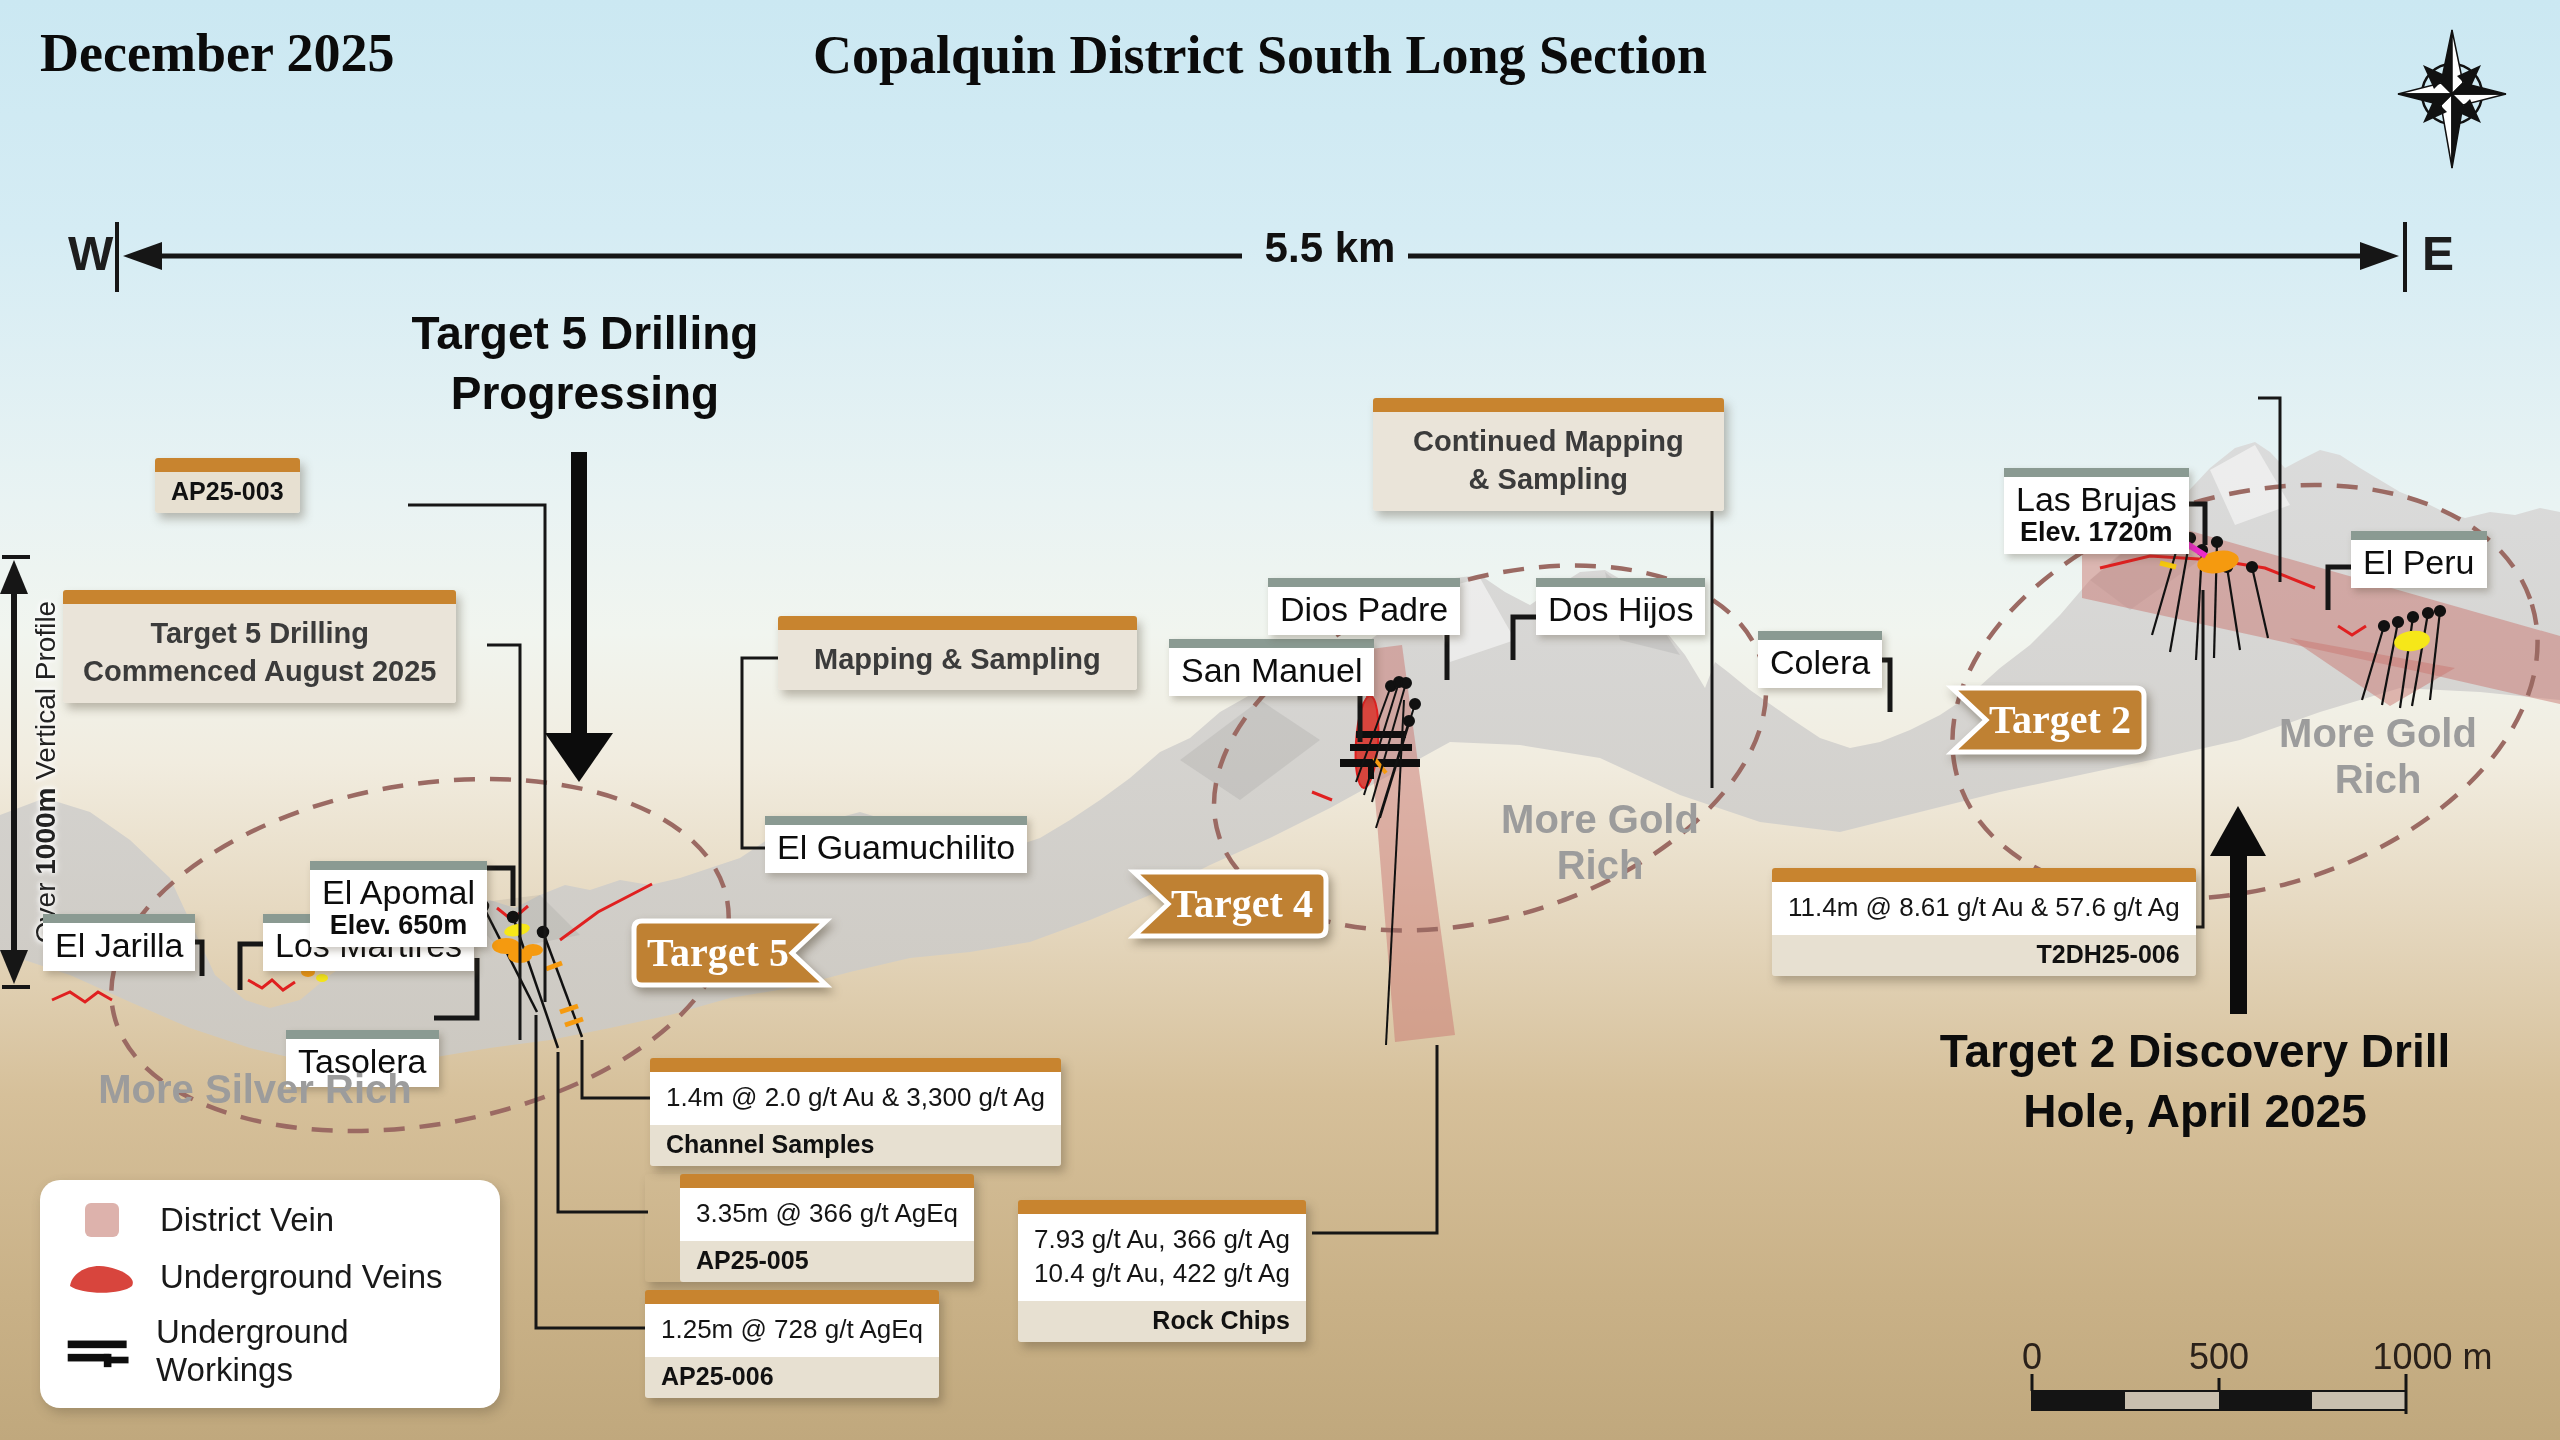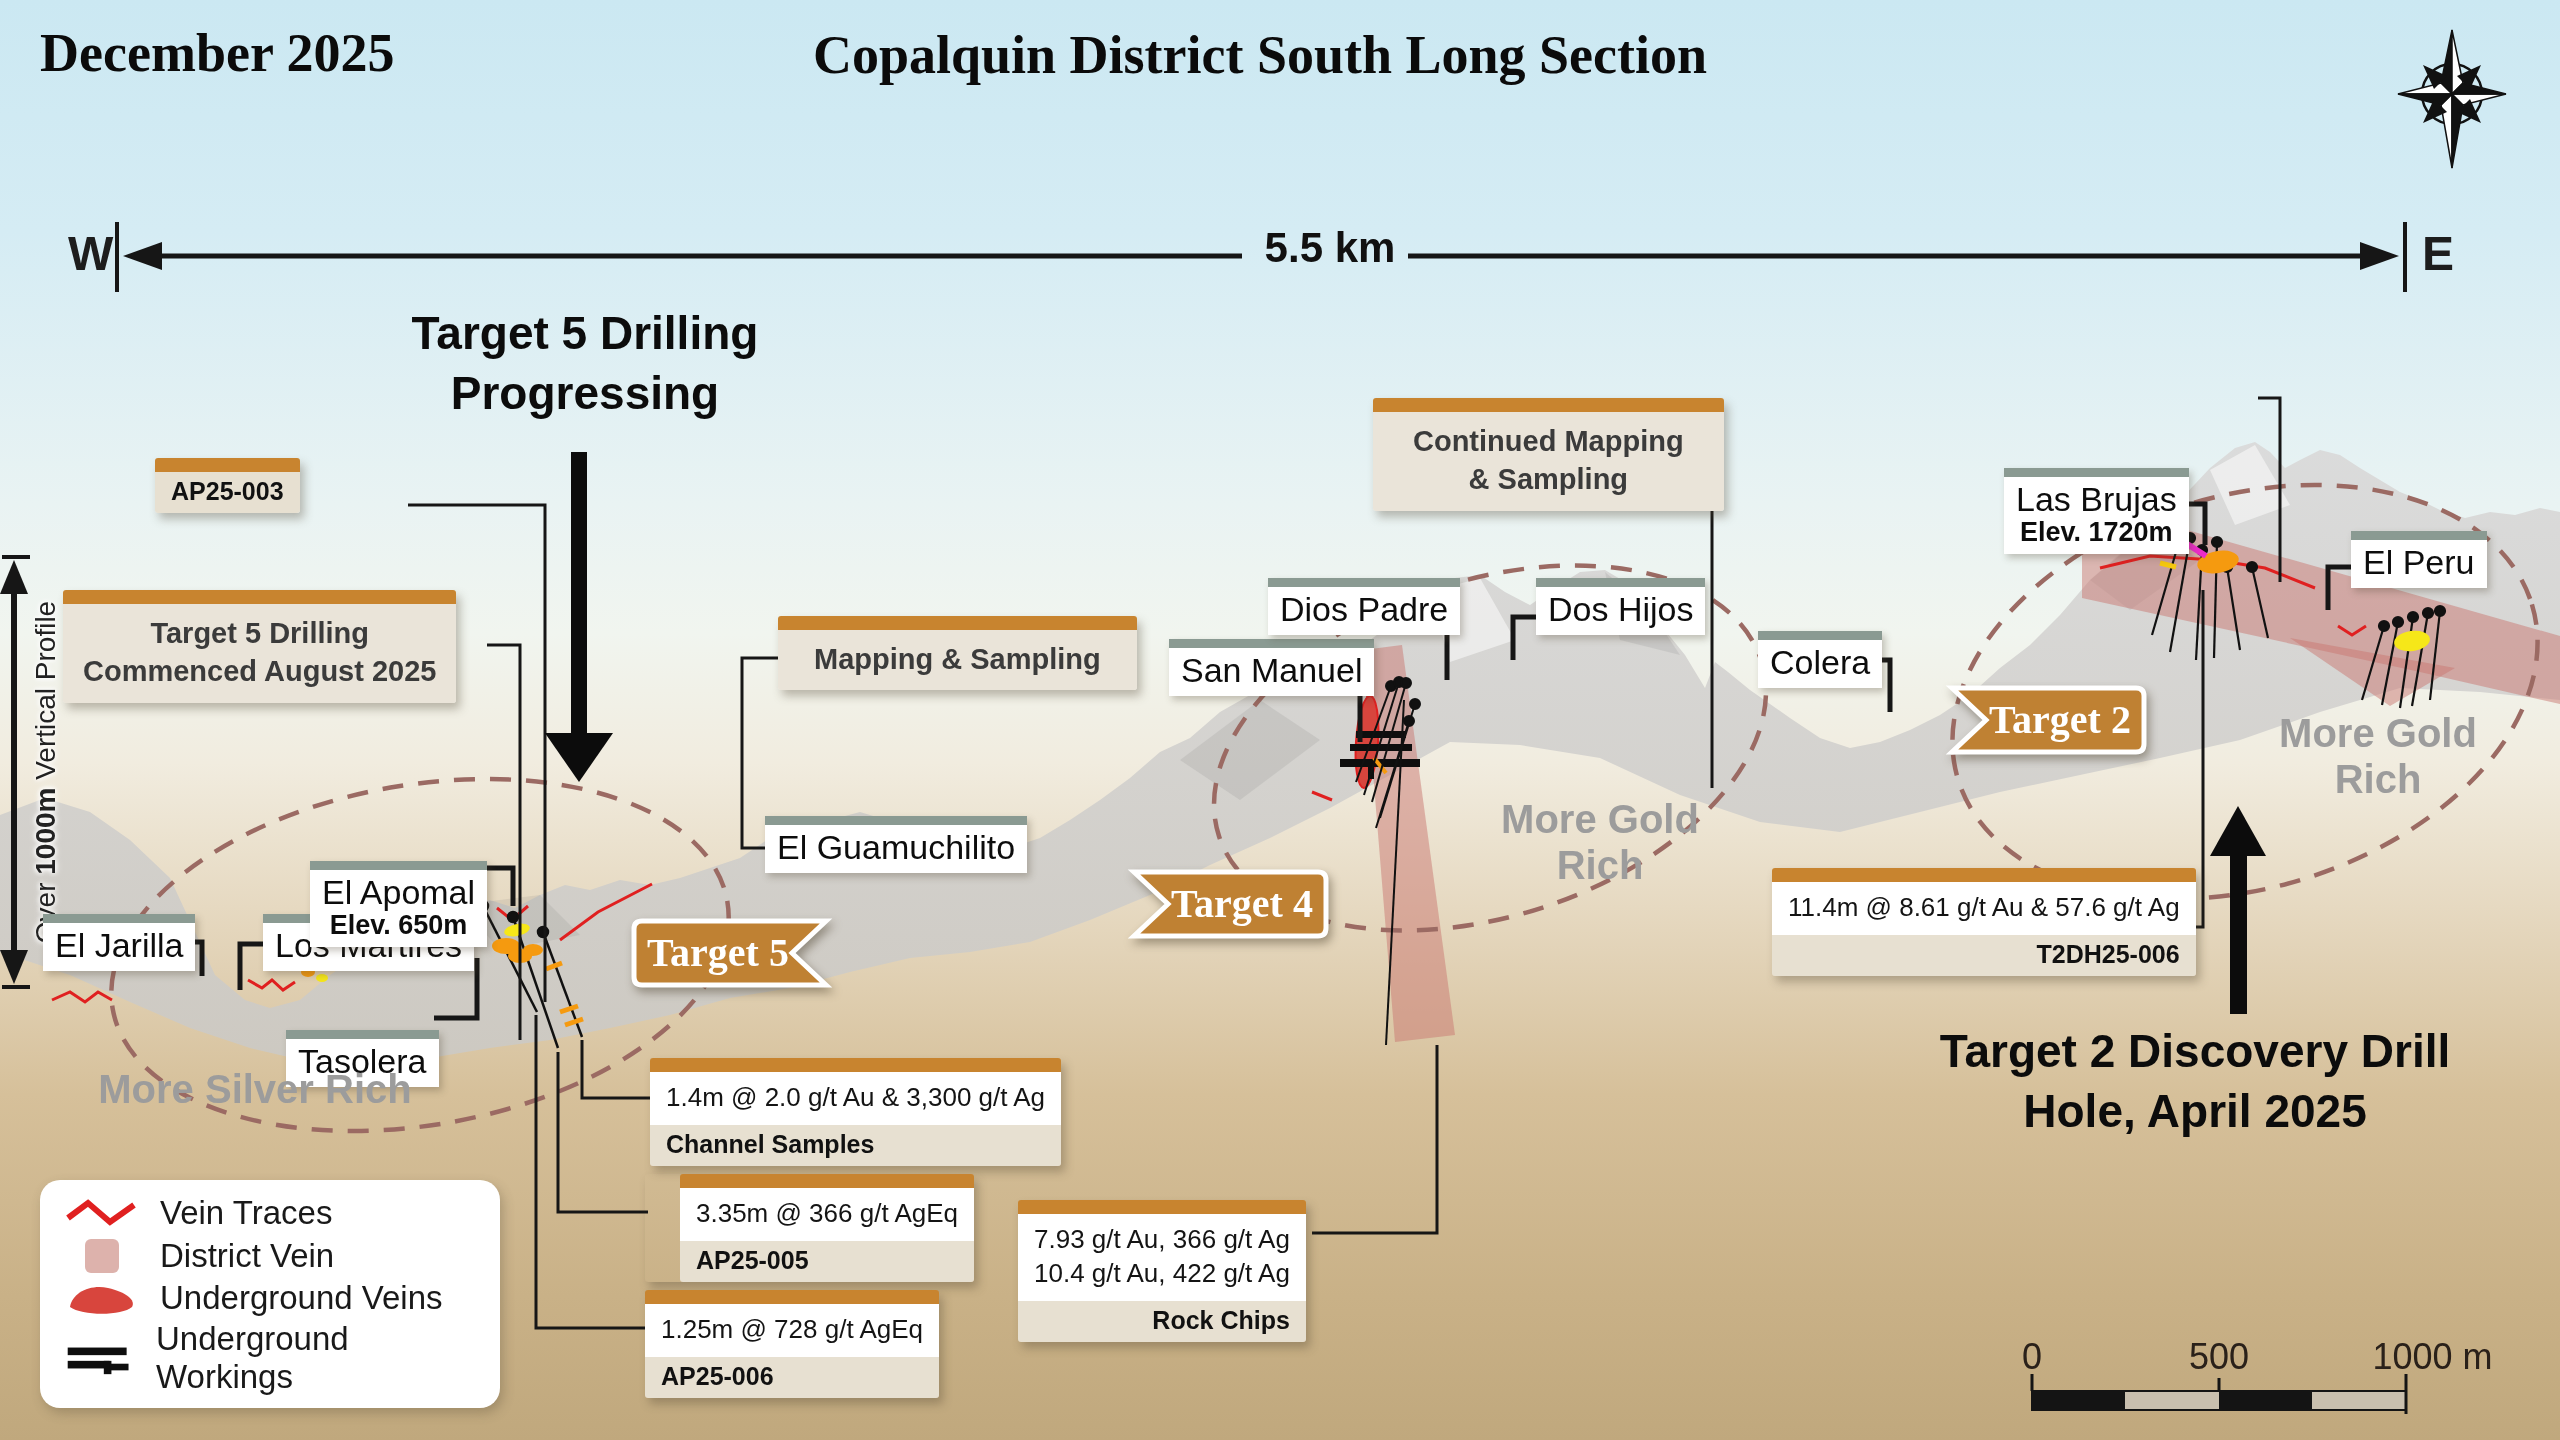--- a/index.html
+++ b/index.html
@@ -382,26 +382,20 @@
 <div class="zone" style="left:1495px;top:796px;width:210px;">
   <span>More Gold</span><br><span>Rich</span>
 </div>
 <div class="zone" style="left:2268px;top:710px;width:220px;">
   <span>More Gold</span><br><span>Rich</span>
 </div>
 
 <div class="legend">
   <div class="litem">
     <svg width="80" height="42" viewBox="0 0 80 42">
-      <polyline points="6,26 26,11 48,30 72,13" fill="none" stroke="#e02020" stroke-width="6"></polyline>
-    </svg>
-    <span class="txt">Vein Traces</span>
-  </div>
-  <div class="litem">
-    <svg width="80" height="42" viewBox="0 0 80 42">
       <rect x="23" y="4" width="34" height="34" rx="6" fill="#ddb2ac"></rect>
     </svg>
     <span class="txt">District Vein</span>
   </div>
   <div class="litem">
     <svg width="80" height="42" viewBox="0 0 80 42">
       <path d="M8,30 C10,16 28,7 46,11 C64,15 74,23 70,30 C60,39 20,39 8,30 Z" fill="#d8453d"></path>
     </svg>
     <span class="txt">Underground Veins</span>
   </div>

